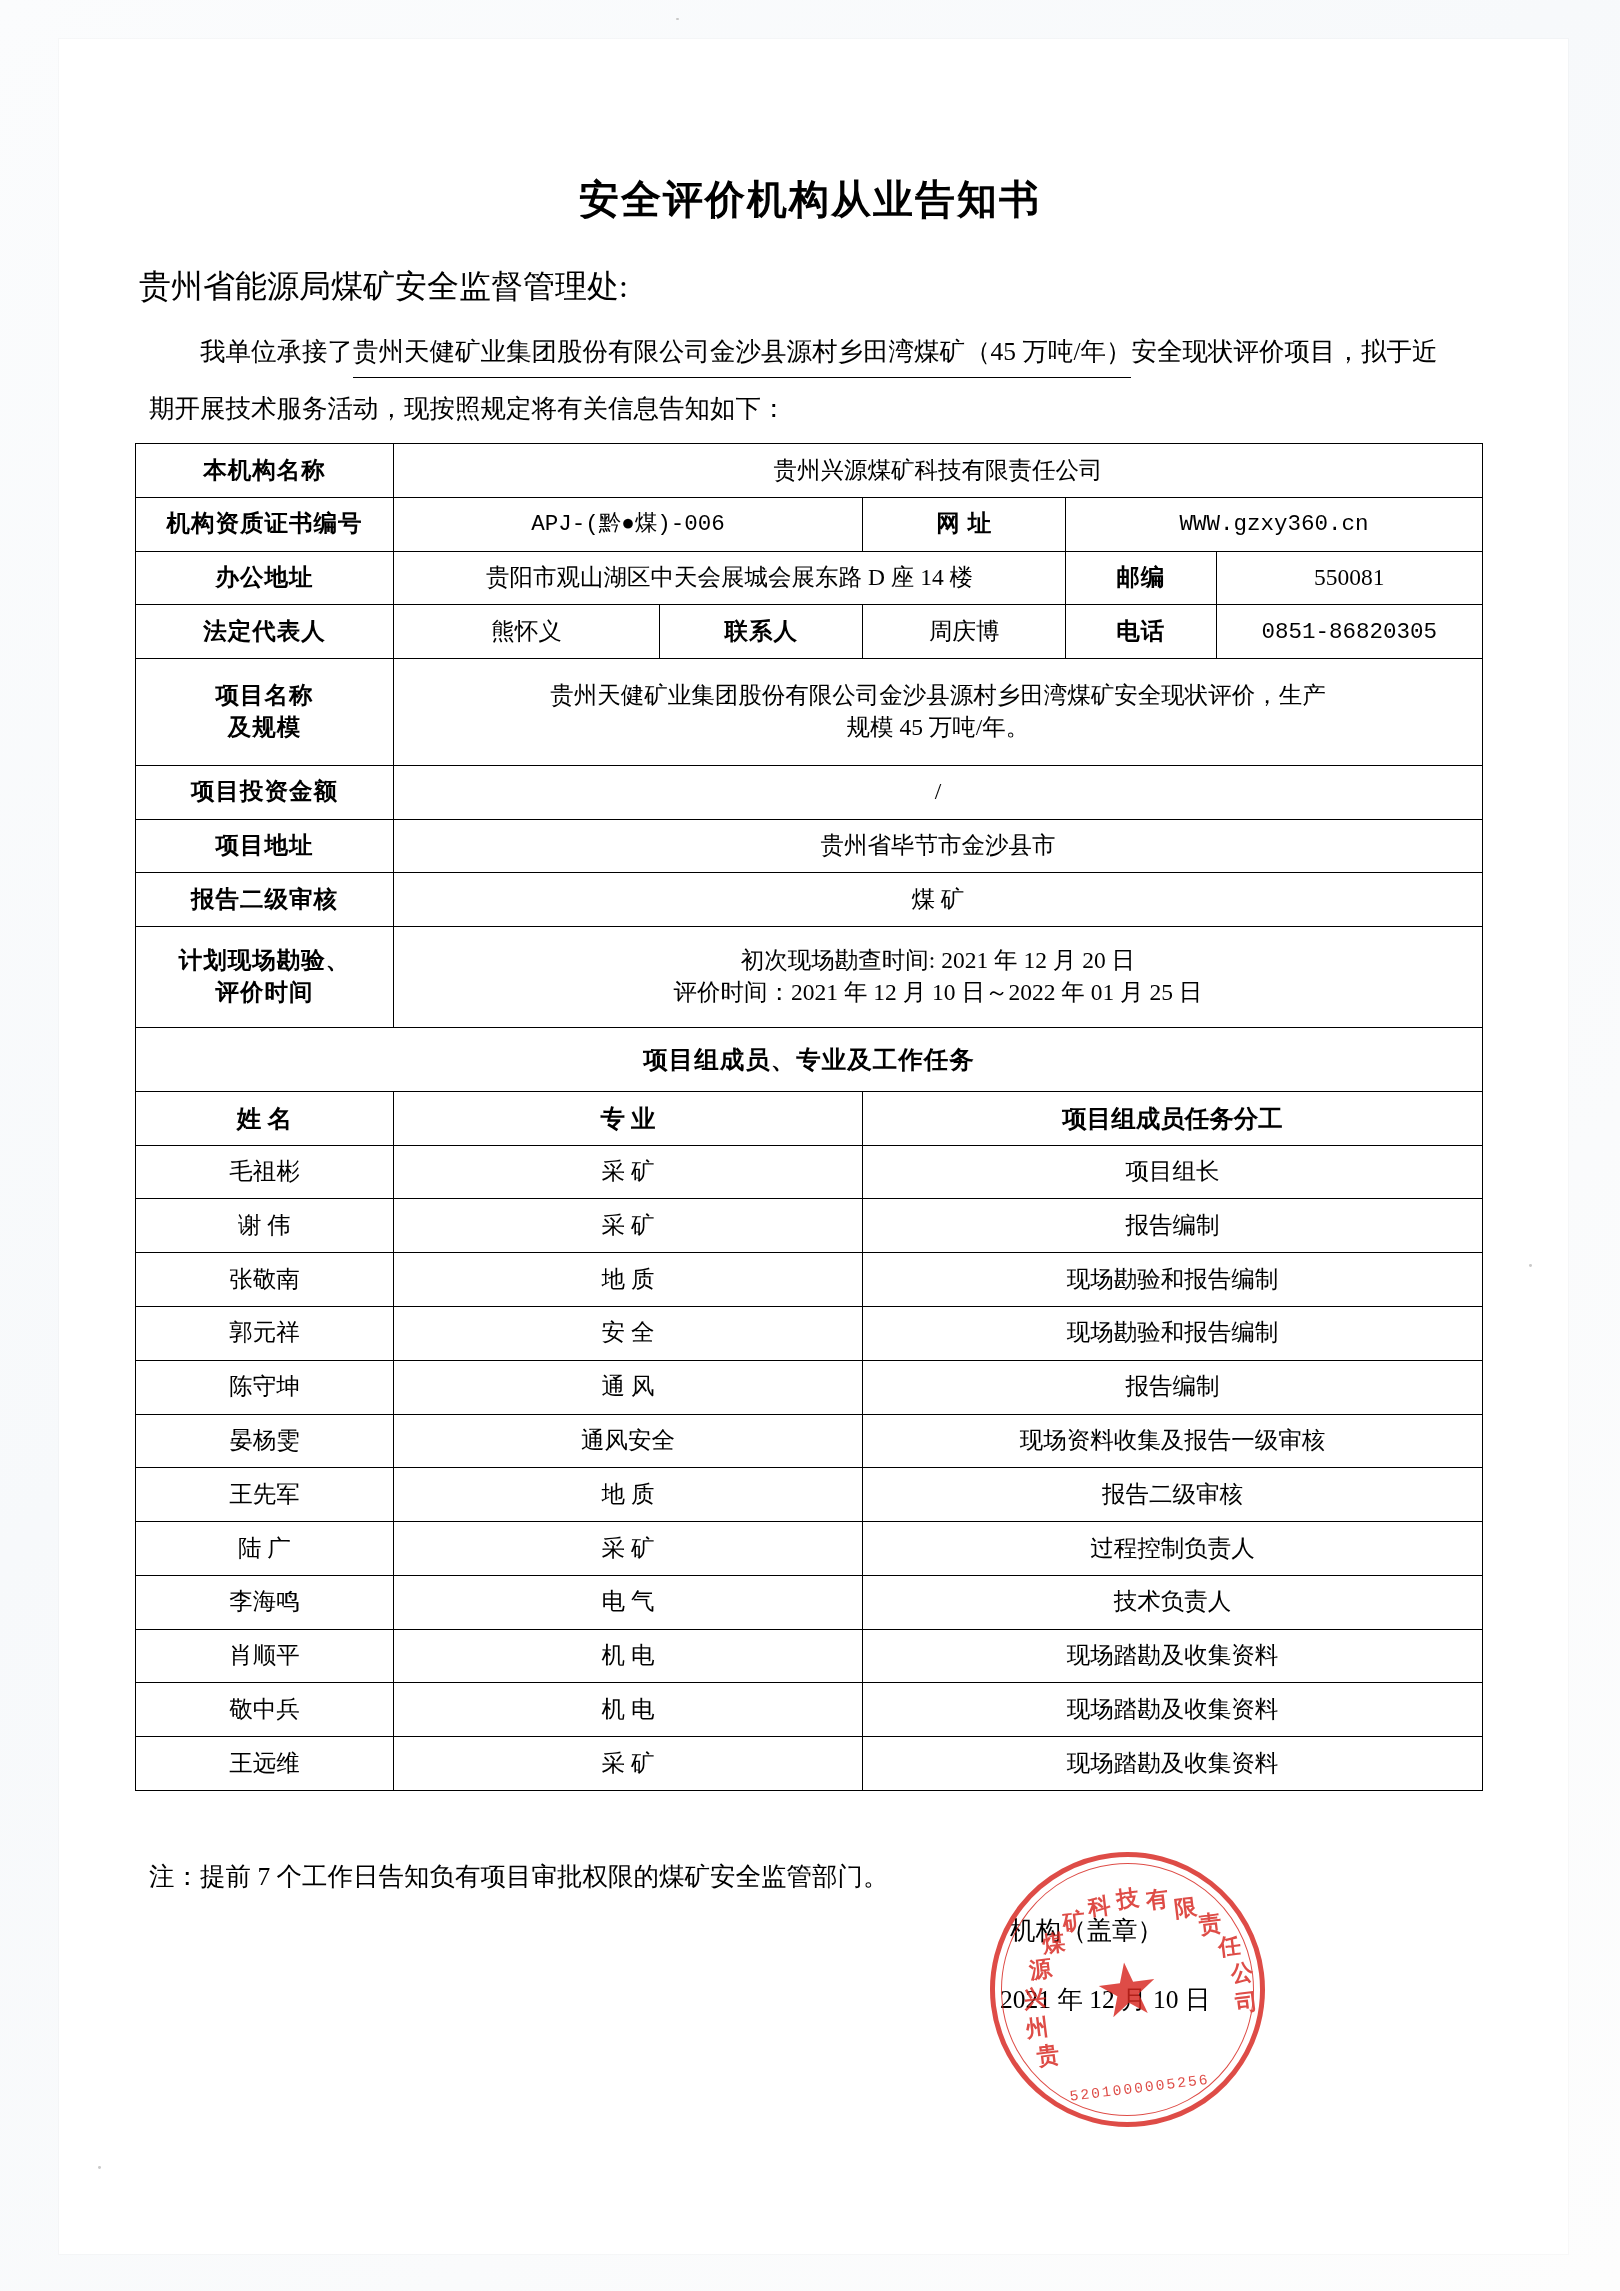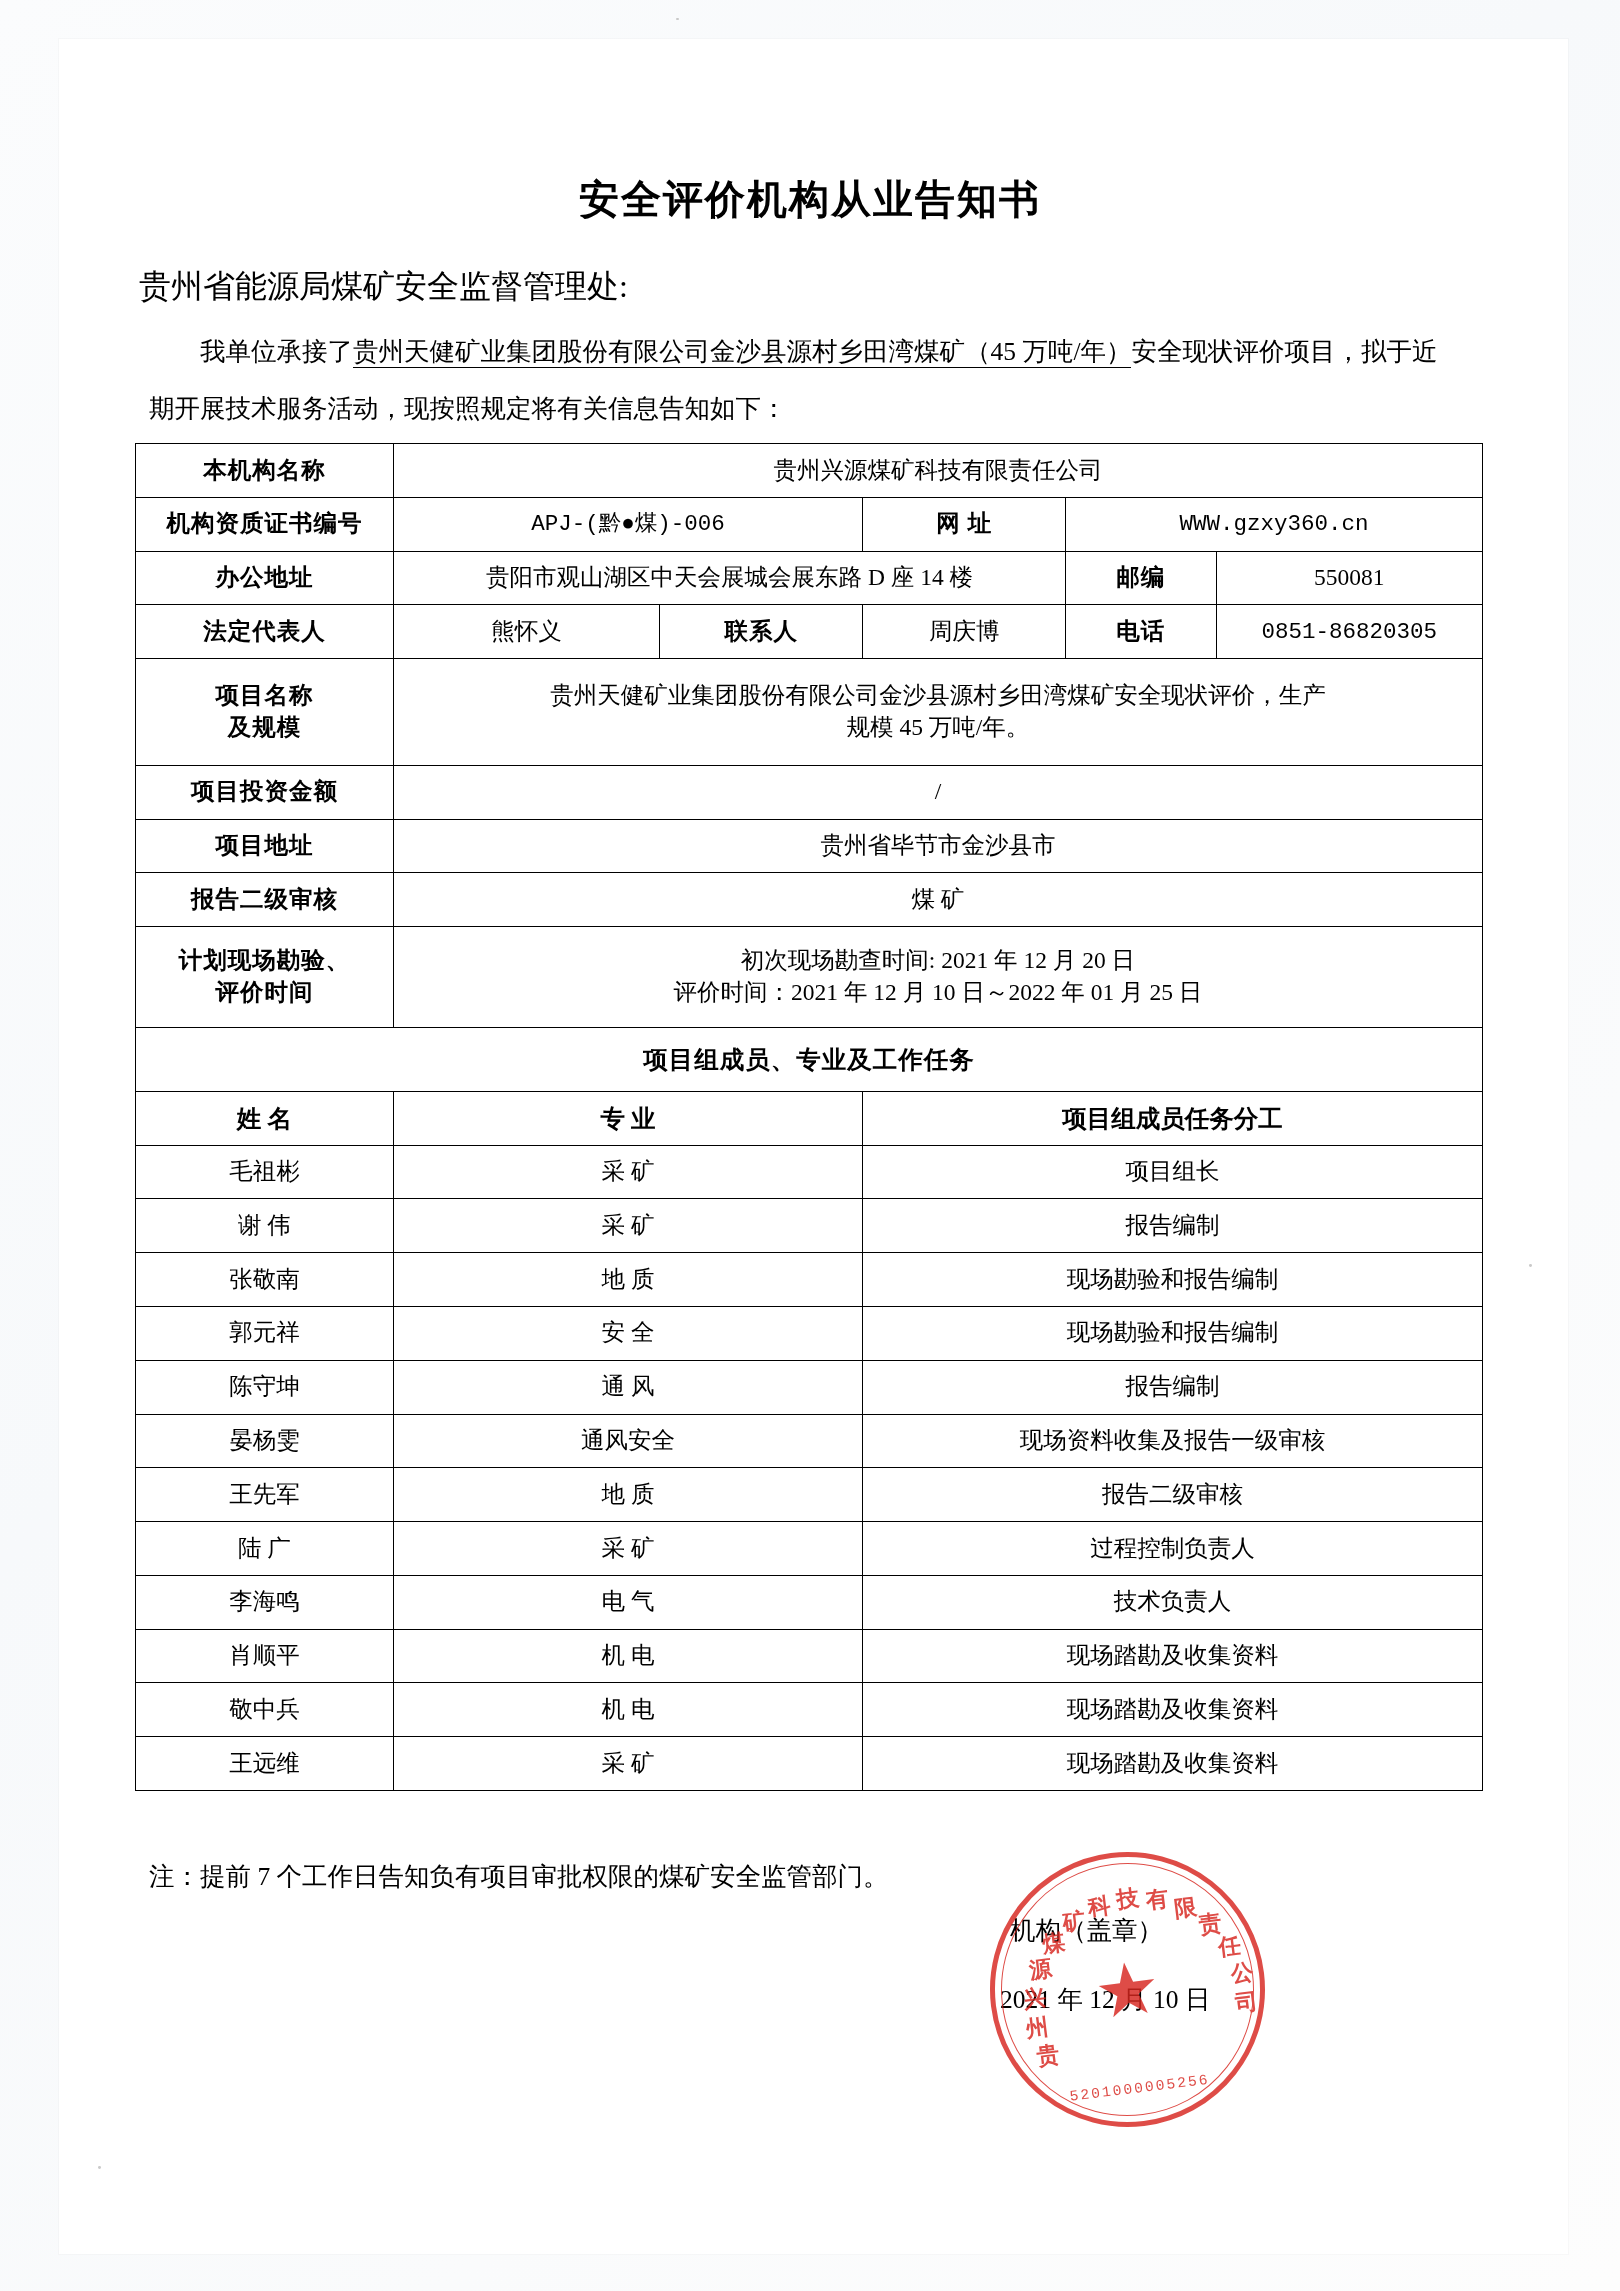--- a/index.html
+++ b/index.html
@@ -48,21 +48,21 @@
   .para {
     position: absolute;
     left: 149px; top: 323px;
     width: 1304px;
     font-size: 25.5px;
     line-height: 57px;
     text-indent: 51px;
   }
   .para .ul {
     border-bottom: 1px solid #000;
-    padding-bottom: 1px;
+    padding-bottom: 11px;
   }
 
   table.main {
     position: absolute;
     left: 135px;
     top: 443px;
     width: 1348px;
     border-collapse: collapse;
     font-size: 23.5px;
   }

